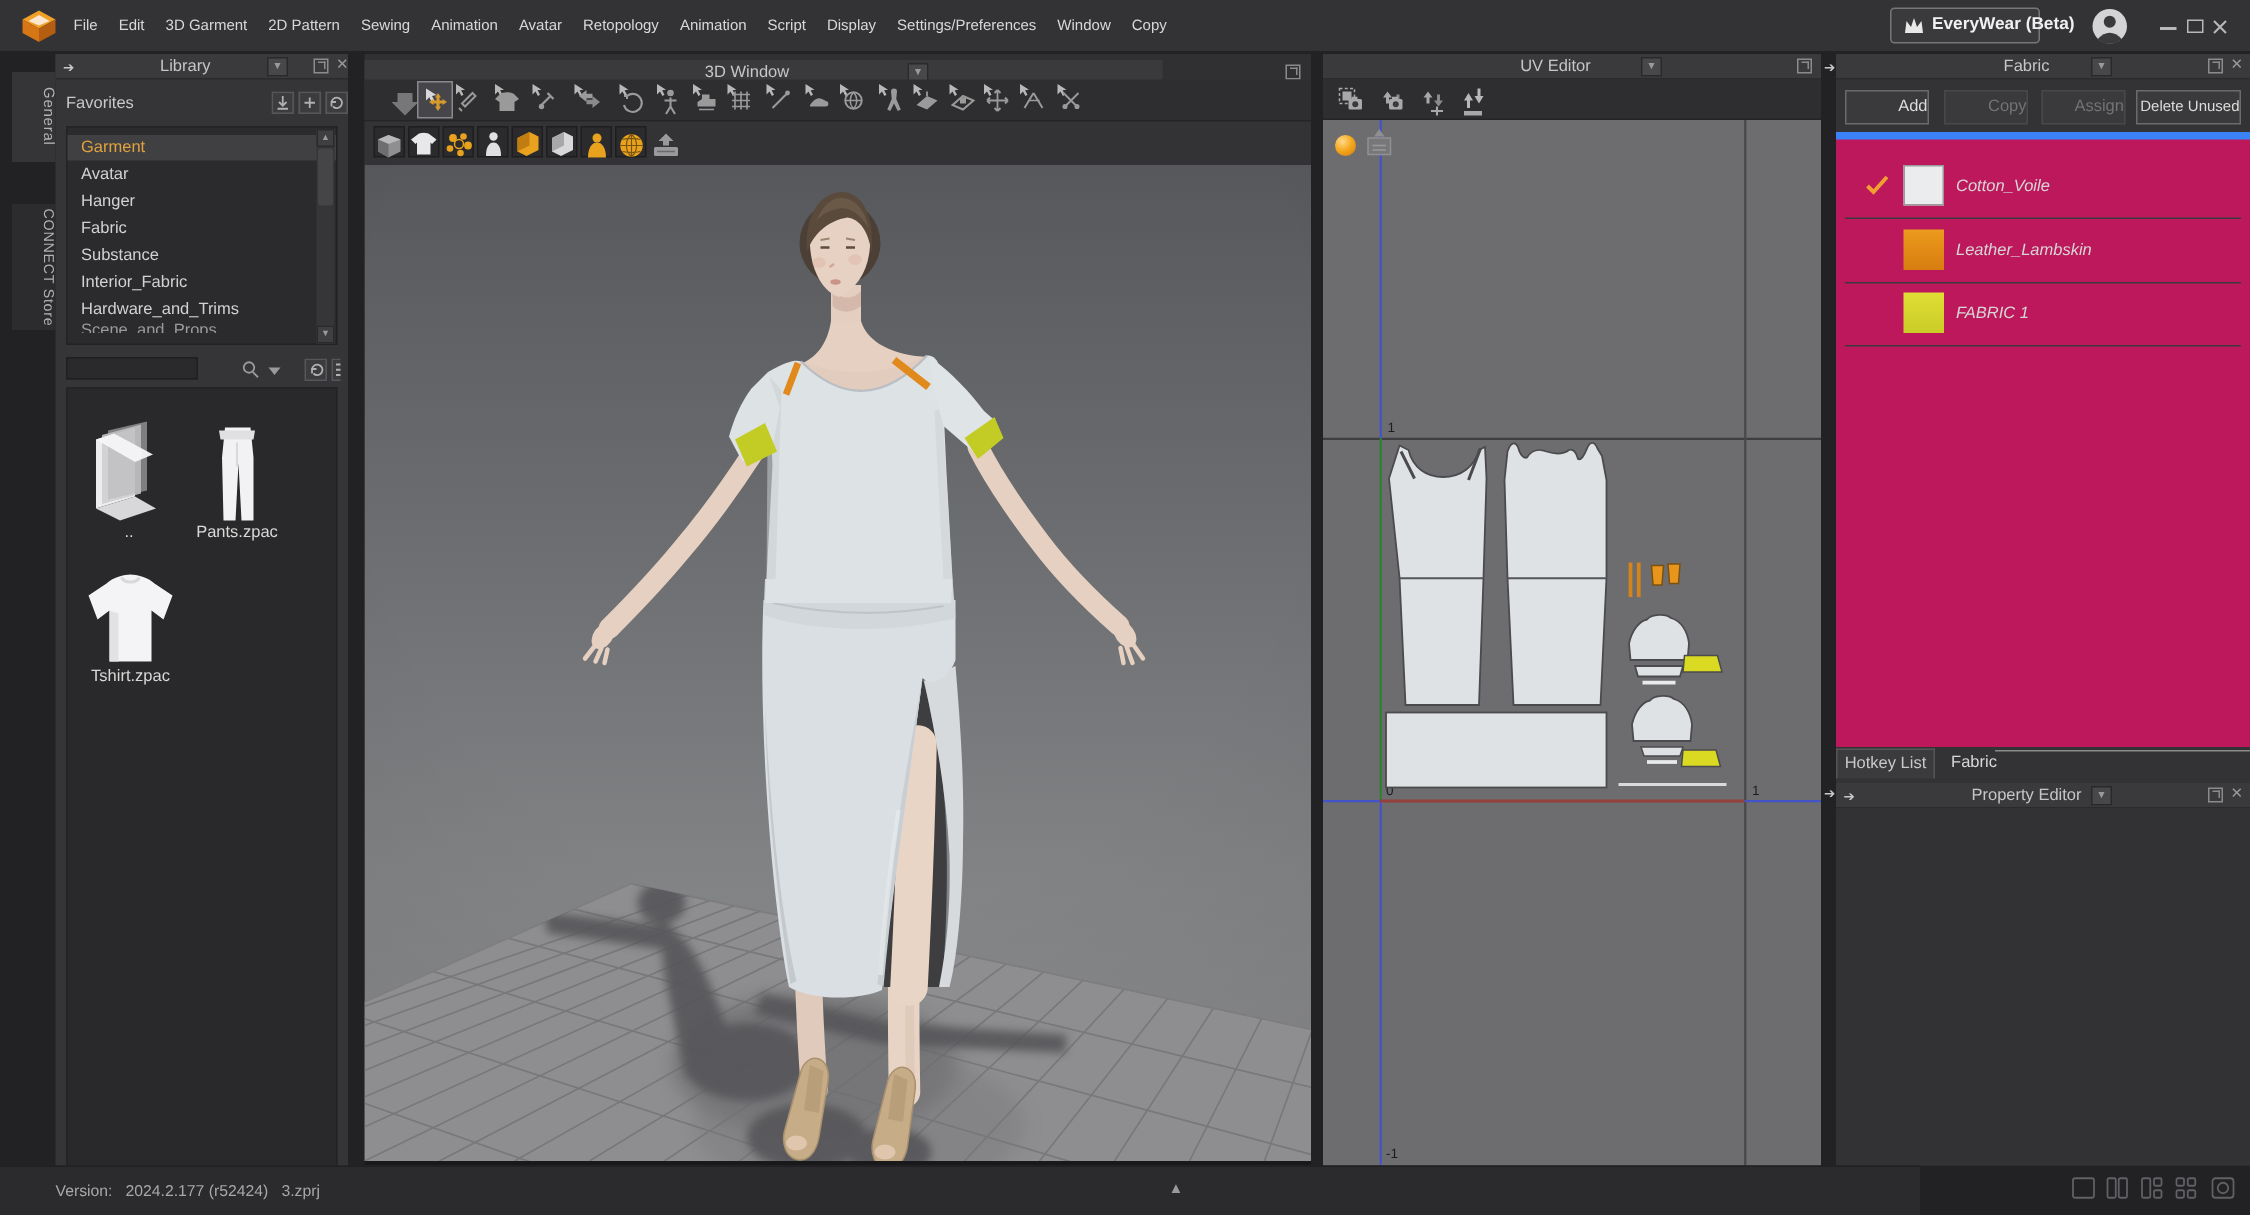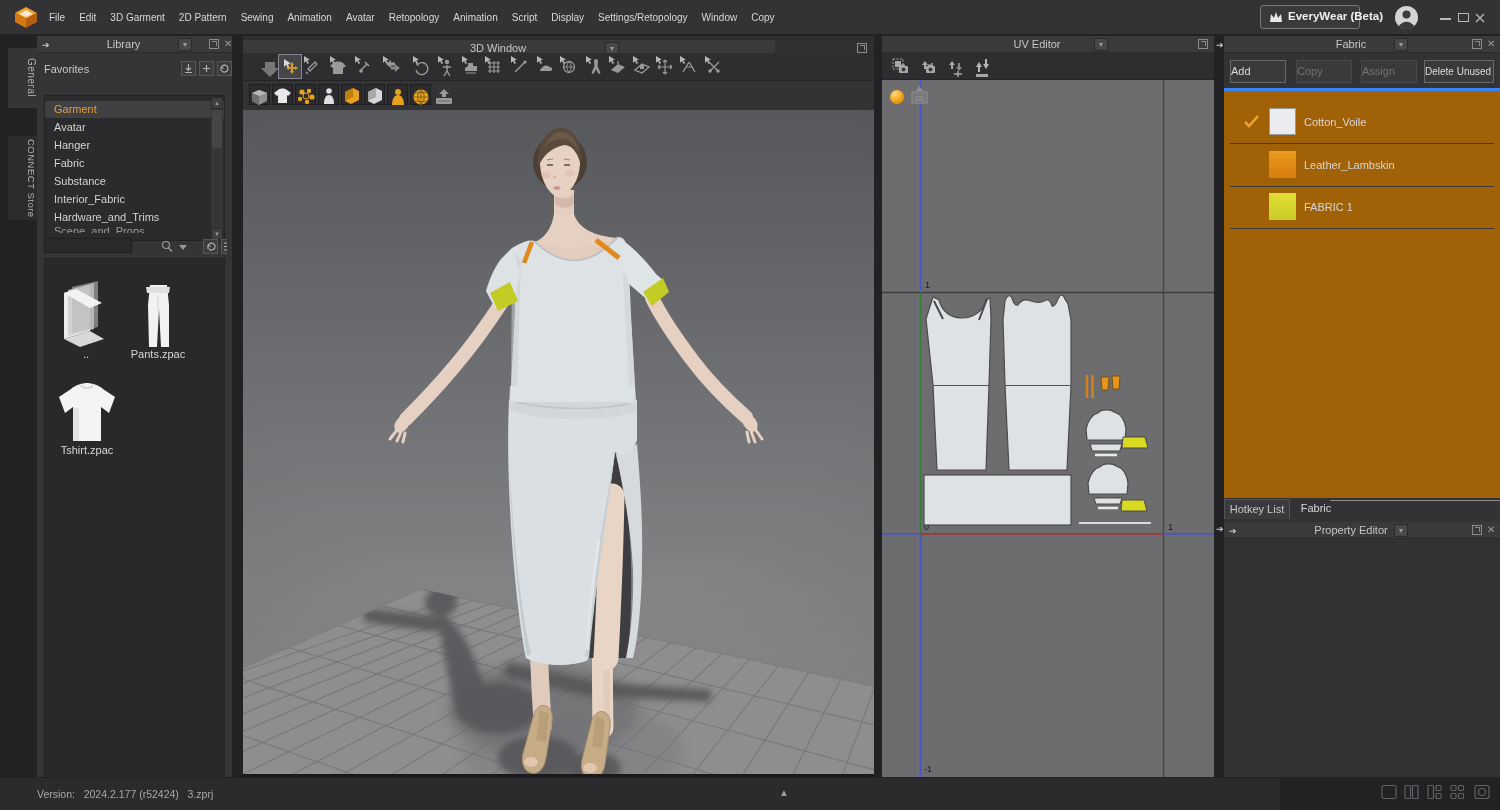--- a/index.html
+++ b/index.html
@@ -23,44 +23,44 @@
   .fl { position:absolute; top:3px; width:10px; height:10px; border:1px solid #8b8b8b; }
   .fl:after { content:""; position:absolute; right:1px; top:1px; width:4px; height:4px; border-top:1px solid #8b8b8b; border-right:1px solid #8b8b8b; }
   .xc { position:absolute; top:3px; font-size:10px; color:#9a9a9a; line-height:10px; }
   .harrow { position:absolute; top:4px; font-size:9px; color:#c8c8c8; }
 
   
   #lstrip { position:absolute; left:0; top:34px; width:37px; height:744px; background:#222224; }
   .vtab { position:absolute; left:8px; width:29px; background:#2c2c2e; color:#b2b2b2; font-size:10px; writing-mode:vertical-rl; text-align:center; letter-spacing:.5px; white-space:nowrap; }
   
   #library { position:absolute; left:37px; top:36px; width:195px; height:750px; background:#353537; }
-  #favlist { position:absolute; left:7px; top:48px; width:181px; height:146px; background:#2b2b2d; border:1px solid #232325;margin-top:11px; }
+  #favlist { position:absolute; left:7px; top:48px; width:181px; height:146px; background:#2b2b2d; border:1px solid #232325; }
   #favlist .row { height:18px; line-height:18px; color:#d2d2d2; font-size:11px; padding-left:9px; }
   #favlist .row.sel { background:#404042; color:#e0a13e; }
   #libscroll { position:absolute; right:1px; top:1px; width:12px; height:143px; background:#363638; }
   #search { position:absolute; left:7px; top:202px; width:88px; height:15px; background:#2a2a2c; border:1px solid #1f1f21; }
   #thumbs { position:absolute; left:7px; top:222px; width:181px; height:524px; background:#29292b; border:1px solid #232325; }
 
   
   #w3d { position:absolute; left:243px; top:36px; width:631px; height:741px; background:#303032; }
   #toolbar1 { position:absolute; left:0; top:17px; width:631px; height:28px; background:#2e2e30; border-bottom:1px solid #242426; }
   #toolbar2 { position:absolute; left:0; top:45px; width:631px; height:29px; background:#333335; }
   #vp3d { position:absolute; left:0; top:74px; width:631px; height:664px; }
   #vp3dedge { position:absolute; left:0; top:738px; width:631px; height:3px; background:#19191b; }
 
   
   #uvpanel { position:absolute; left:882px; top:36px; width:332px; height:741px; background:#303032; }
   #uvtb { position:absolute; left:0; top:17px; width:332px; height:27px; background:#2e2e30; border-bottom:1px solid #242426; }
   #uvvp { position:absolute; left:0; top:44px; width:332px; height:697px; background:#6d6d6f; }
 
   
   #rpanel { position:absolute; left:1224px; top:36px; width:276px; height:741px; background:#333335; }
-  .fbtn { position:absolute; top:24px; height:23px; background:#3a3a3c; border:1px solid #6a6a6a; color:#dcdcdc; font-size:11px; text-align:left; line-height:21px; }
+  .fbtn { position:absolute; top:24px; height:23px; background:#3a3a3c; border:1px solid #6a6a6a; color:#dcdcdc; font-size:11px; text-align:right; line-height:21px; }
   .fbtn.dis { border:1px solid #48484a; color:#737373; }
-  #fablist { position:absolute; left:0px; top:52px; width:276px; height:410px; background:#a16207; border-top:3px solid #3b82f6; }
+  #fablist { position:absolute; left:0px; top:52px; width:276px; height:410px; background:#be185d; border-top:5px solid #3b82f6;font-style:italic; }
   .fsep { position:absolute; left:6px; width:264px; height:1px; background:#3a3a3c; }
   .swatch { position:absolute; left:45px; width:27px; height:27px; }
   .fabname { position:absolute; left:80px; font-size:11px; color:#d6d6d6; }
   #tabrow { position:absolute; left:0; top:462px; width:312px; height:21px; background:#333335; }
   #hotkeytab { position:absolute; left:0px; top:1px; width:66px; height:20px; background:#3b3b3d; border:1px solid #555557; border-bottom:none; color:#c8c8c8; font-size:11px; text-align:center; line-height:19px; }
   #fabtab { position:absolute; left:68px; top:1px; width:48px; height:20px; color:#d8d8d8; font-size:11px; text-align:center; line-height:19px; }
   #pehdr { position:absolute; top:486px; left:0; width:276px; }
   #pebody { position:absolute; top:503px; left:0; width:276px; height:238px; background:#323234; }
 
   
@@ -84,21 +84,21 @@
         <span>Edit</span>
         <span>3D Garment</span>
         <span>2D Pattern</span>
         <span>Sewing</span>
         <span>Animation</span>
         <span>Avatar</span>
         <span>Retopology</span>
         <span>Animation</span>
         <span>Script</span>
         <span>Display</span>
-        <span>Settings/Retopology</span>
+        <span>Settings/Preferences</span>
         <span>Window</span>
         <span>Copy</span>
     </div>
     <div class="abs" style="left:1260px;top:5px;width:100px;height:24px;white-space:nowrap;background:#3a3a3d;border:1px solid #77777a;border-radius:3px;">
       <svg class="abs" style="left:7px;top:4px" width="16" height="15" viewBox="0 0 16 15">
         <path d="M2 12 L3 4 L6 8 L8 2 L10 8 L13 4 L14 12 Z" fill="#e8e8e8"></path>
       </svg>
       <div class="abs" style="left:27px;top:4px;color:#f0f0f0;font-size:11.5px;font-weight:bold;">EveryWear&nbsp;(Beta)</div>
     </div>
     <svg class="abs" style="left:1394px;top:5px" width="25" height="25" viewBox="0 0 25 25">

